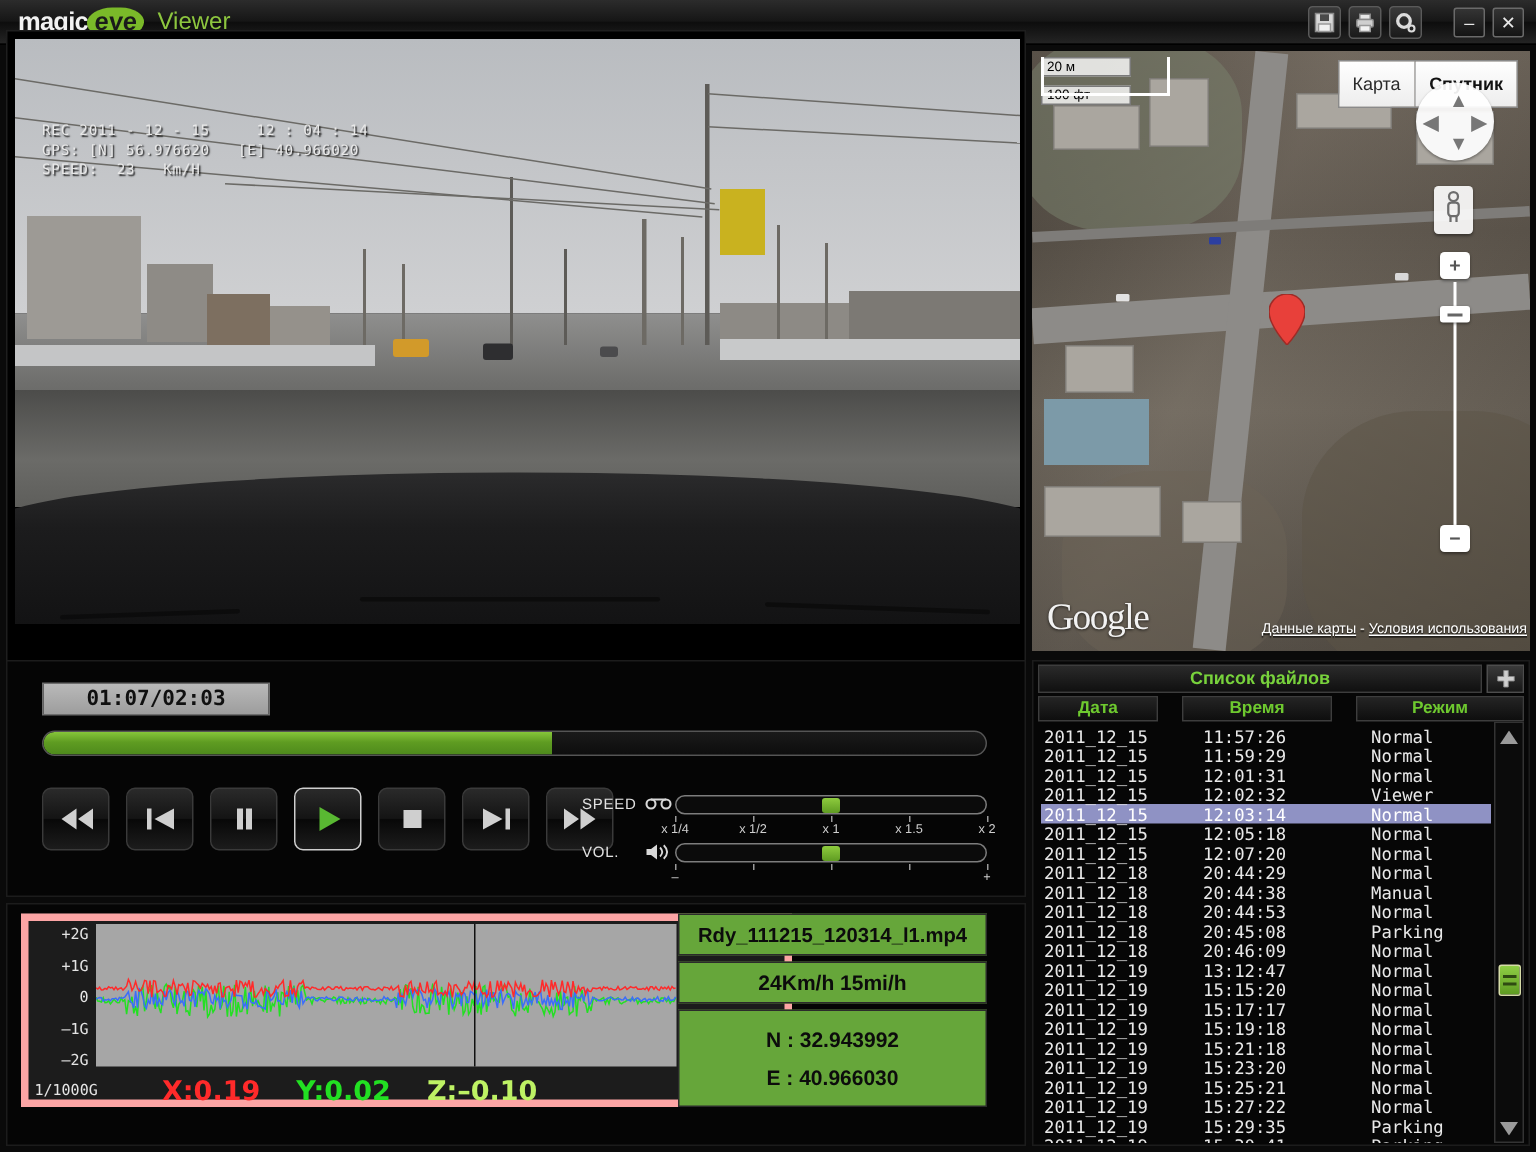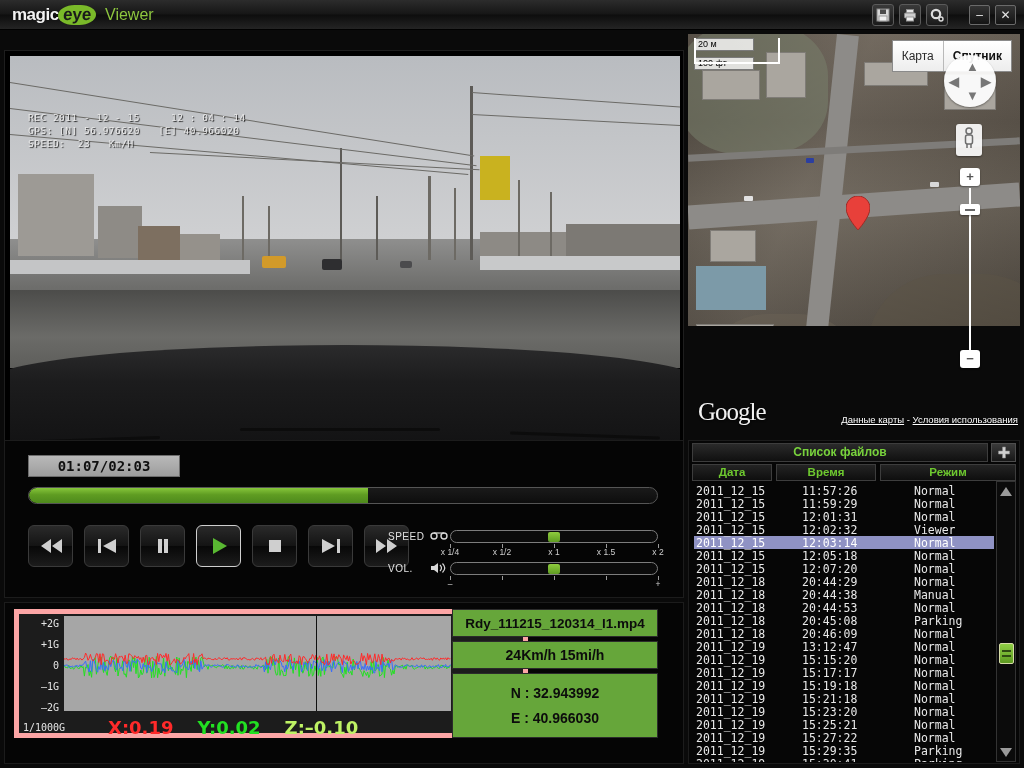--- a/index.html
+++ b/index.html
@@ -36,21 +36,21 @@
 
   .wbtns { position: absolute; right: 8px; top: 5px; display: flex; gap: 5px; }
   .wbtn {
     width: 21px; height: 20px; border: 1px solid #6a6a6a; border-radius: 2px;
     background: linear-gradient(180deg,#343434,#141414);
     color: #e8e8e8; font-size: 12px; line-height: 18px; text-align: center;
   }
 
   
   .video-panel {
-    position: absolute; left: 4px; top: 50px; width: 680px; height: 484px;
+    position: absolute; left: 4px; top: 20px; width: 680px; height: 484px;
     background: #000; border: 1px solid #1e1e1e;
   }
   .video-img { position: absolute; left: 5px; top: 5px; width: 670px; height: 390px; overflow: hidden; }
   .sky { position:absolute; left:0; top:0; width:100%; height:47%;
          background: linear-gradient(180deg,#b9bcc0 0%,#c3c5c8 45%,#cfd0d2 100%); }
   .ground { position:absolute; left:0; top:47%; width:100%; height:22%;
             background: linear-gradient(180deg,#8f8f8e 0%,#6e6e6c 55%,#5c5c5a 100%); }
   .road { position:absolute; left:0; top:60%; width:100%; height:20%;
           background: linear-gradient(180deg,#4c4c4a 0%,#6b6b68 60%,#5e5e5b 100%); }
   .hood { position:absolute; left:-3%; top:74%; width:106%; height:27%;
@@ -65,21 +65,21 @@
   .snow { position:absolute; background:#d6d7d8; }
 
   .osd {
     position: absolute; left: 18px; top: 55px; color: #e8e8e8;
     font-family: "DejaVu Sans Mono", monospace; font-size: 9.5px; line-height: 13px;
     text-shadow: 1px 1px 1px rgba(0,0,0,.85); letter-spacing: .5px; white-space: pre;
   }
 
   
   .map-panel {
-    position: absolute; left: 688px; top: 34px; width: 332px; height: 292px;
+    position: absolute; left: 688px; top: 34px; width: 332px; height: 400px;
     overflow: hidden; background: #fdba74;
   }
   .sat-base { position:absolute; inset:0;
     background:
       linear-gradient(115deg, rgba(0,0,0,.18) 0%, rgba(255,255,255,.05) 40%, rgba(0,0,0,.14) 100%),
       linear-gradient(180deg,#6b6257 0%,#5d554b 30%,#6e665b 60%,#554e45 100%);
   }
   .sat-blob { position:absolute; border-radius: 40%; }
   .sat-road { position:absolute; background:#8d8b88; }
   .sat-bld { position:absolute; background:#aaa69f; border:1px solid rgba(0,0,0,.25); }
@@ -229,21 +229,21 @@
   }
   .fl-title-row { position:absolute; left:692px; top:443px; width:324px; height:19px; display:flex; }
   .fl-title {
     flex:1; background: linear-gradient(180deg,#2a2a2a,#101010); border:1px solid #3d3d3d;
     color:#78d23c; font-size:12px; font-weight:bold; text-align:center; line-height:17px;
   }
   .fl-add {
     width:25px; margin-left:3px; background: linear-gradient(180deg,#3a3a3a,#171717);
     border:1px solid #4d4d4d; display:flex; align-items:center; justify-content:center;
   }
-  .fl-head { position:absolute; left:692px; top:464px; width:324px; height:17px; display:flex; gap:4px; }
+  .fl-head { position:absolute; left:692px; top:464px; width:324px; height:17px; display:flex; gap:16px; }
   .fl-th {
     background: linear-gradient(180deg,#242424,#0e0e0e); border:1px solid #3d3d3d;
     color:#6ec92f; font-size:11.5px; font-weight:bold; text-align:center; line-height:14px;
   }
   .fl-th.c1 { width:80px; }
   .fl-th.c2 { width:100px; }
   .fl-th.c3 { flex:1; }
   .fl-rows {
     position:absolute; left:694px; top:484px; width:300px; height:278px; overflow:hidden;
     font-family:"DejaVu Sans Mono", monospace;

